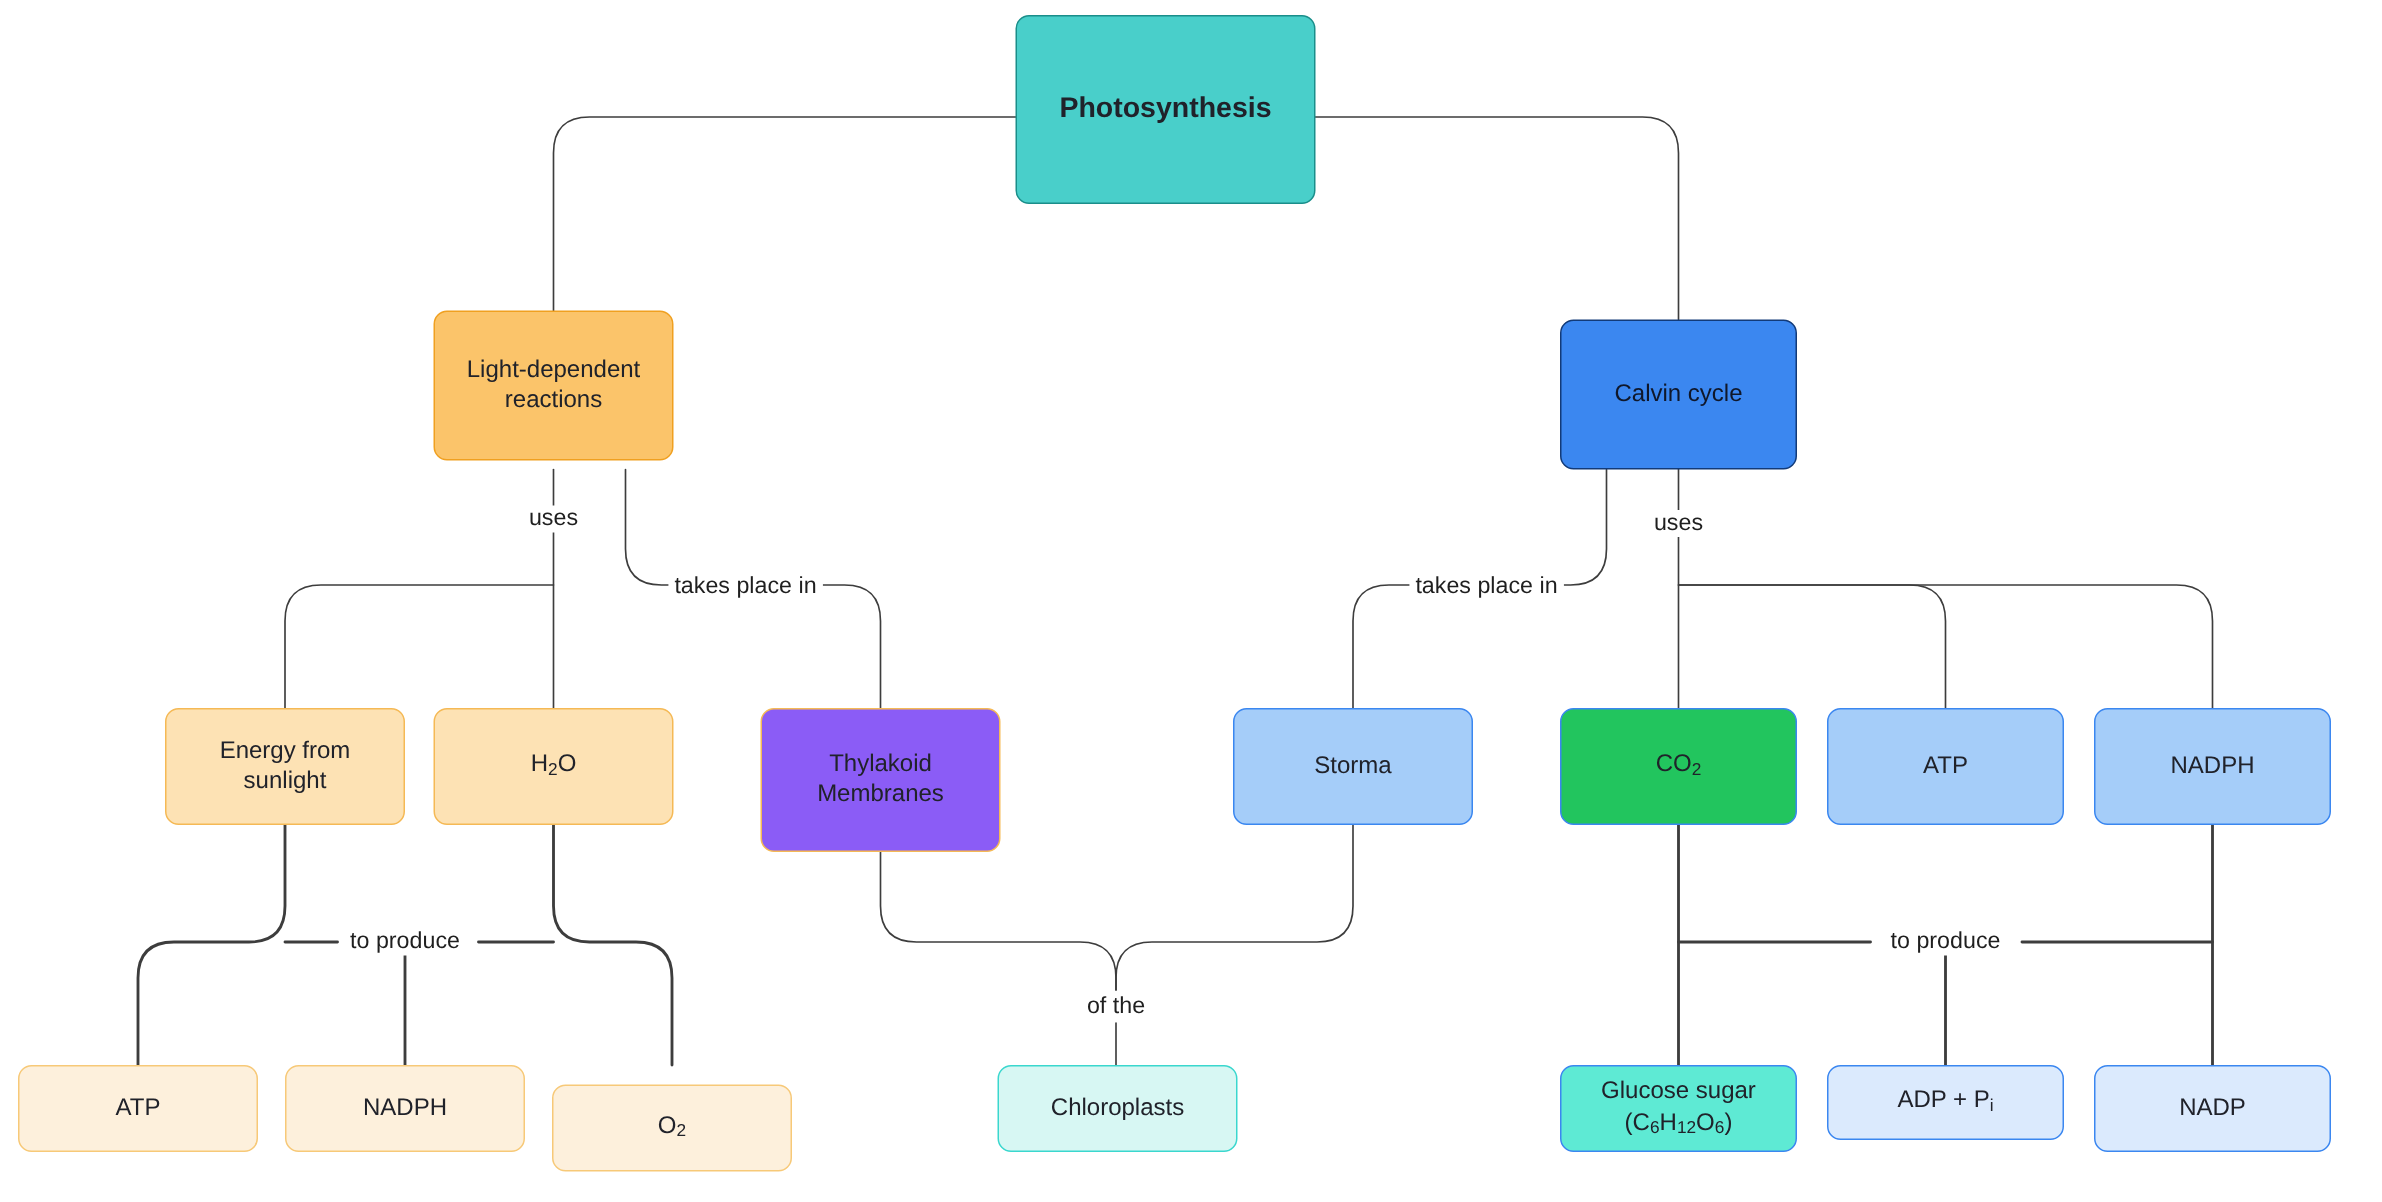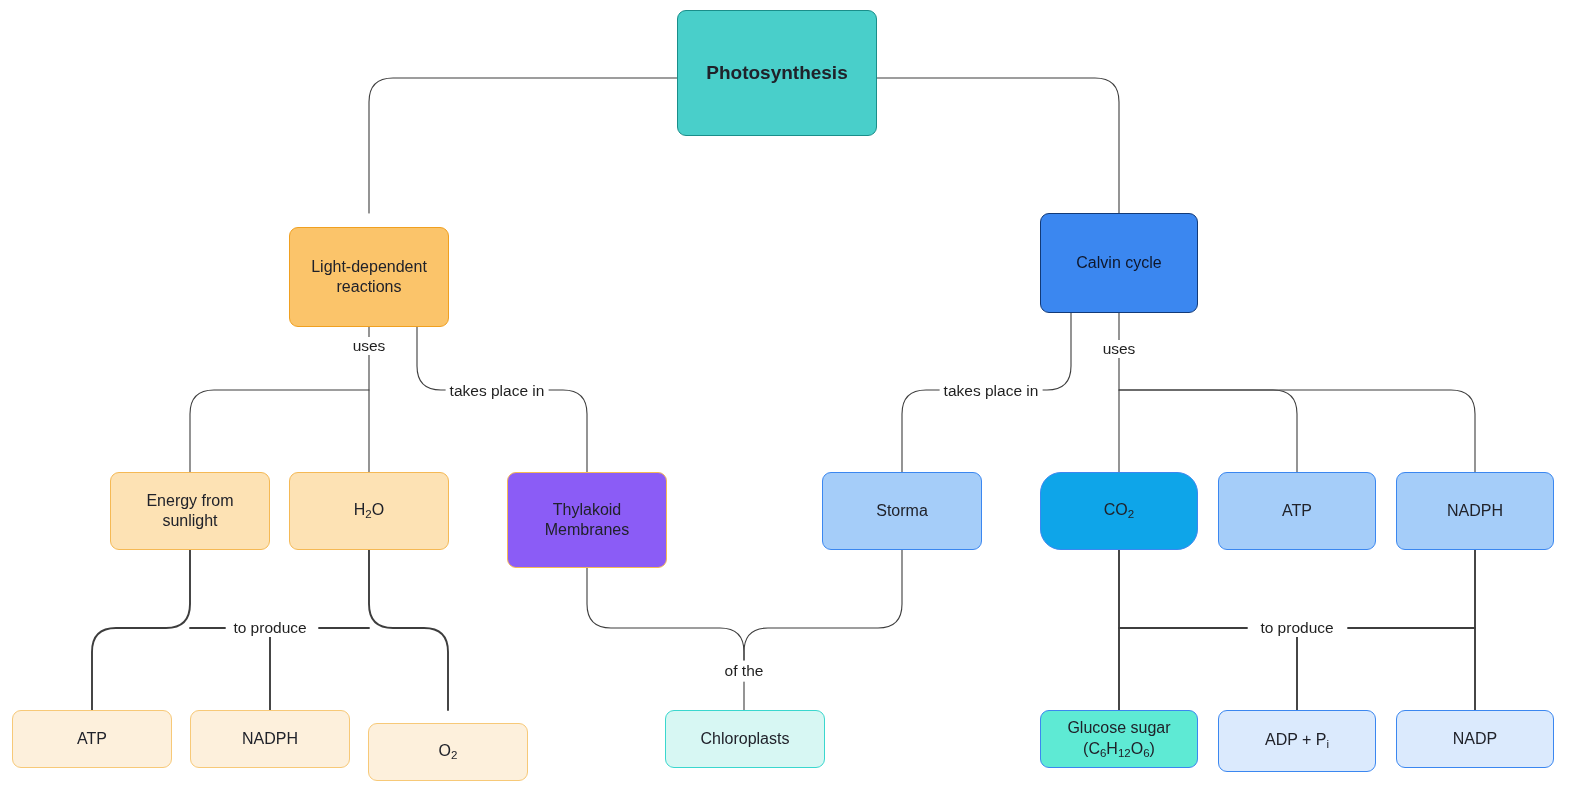--- a/index.html
+++ b/index.html
@@ -116,42 +116,42 @@
         <path d="M 1475,550 L 1475,710"></path>
       </g>
 
     </g>
   </svg>
 
   <div id="node-container">
       <div class="node" style="left: 645px; top: 10px; width: 200px; height: 126px; background: rgb(73, 207, 202); border-color: rgb(26, 142, 138); color: rgb(32, 34, 42); font-size: 19px; font-weight: bold; margin-left: 32px;">
         <span class="node-label">Photosynthesis</span>
       </div>
-      <div class="node" style="left: 289px; top: 227px; width: 160px; height: 100px; background: rgb(251, 196, 106); border-color: rgb(240, 160, 32); color: rgb(32, 34, 42); font-size: 16px; font-weight: normal;">
+      <div class="node" style="left: 289px; top: 207px; width: 160px; height: 100px; background: rgb(251, 196, 106); border-color: rgb(240, 160, 32); color: rgb(32, 34, 42); font-size: 16px; font-weight: normal;">
         <span class="node-label">Light-dependent
 reactions</span>
       </div>
       <div class="node" style="left: 1040px; top: 213px; width: 158px; height: 100px; background: rgb(59, 135, 240); border-color: rgb(18, 58, 120); color: #0f172a; font-size: 16px; font-weight: normal;">
         <span class="node-label">Calvin cycle</span>
       </div>
       <div class="node" style="left: 110px; top: 472px; width: 160px; height: 78px; background: rgb(253, 226, 180); border-color: rgb(245, 185, 85); color: rgb(32, 34, 42); font-size: 16px; font-weight: normal;">
         <span class="node-label">Energy from
 sunlight</span>
       </div>
       <div class="node" style="left: 289px; top: 472px; width: 160px; height: 78px; background: rgb(253, 226, 180); border-color: rgb(245, 185, 85); color: rgb(32, 34, 42); font-size: 16px; font-weight: normal;">
         <span class="node-label">H<sub>2</sub>O</span>
       </div>
       <div class="node" style="left: 507px; top: 472px; width: 160px; height: 96px; background: #8b5cf6; border-color: rgb(245, 185, 85); color: rgb(32, 34, 42); font-size: 16px; font-weight: normal;">
         <span class="node-label">Thylakoid
 Membranes</span>
       </div>
       <div class="node" style="left: 822px; top: 472px; width: 160px; height: 78px; background: rgb(165, 205, 249); border-color: rgb(59, 135, 240); color: rgb(32, 34, 42); font-size: 16px; font-weight: normal;">
         <span class="node-label">Storma</span>
       </div>
-      <div class="node" style="left: 1040px; top: 472px; width: 158px; height: 78px; background: #0ea5e9; border-color: rgb(59, 135, 240); color: rgb(32, 34, 42); font-size: 16px; font-weight: normal; border-radius: 21px;">
+      <div class="node" style="left: 1040px; top: 472px; width: 158px; height: 78px; background: #22c55e; border-color: rgb(59, 135, 240); color: rgb(32, 34, 42); font-size: 16px; font-weight: normal;">
         <span class="node-label">CO<sub>2</sub></span>
       </div>
       <div class="node" style="left: 1218px; top: 472px; width: 158px; height: 78px; background: rgb(165, 205, 249); border-color: rgb(59, 135, 240); color: rgb(32, 34, 42); font-size: 16px; font-weight: normal;">
         <span class="node-label">ATP</span>
       </div>
       <div class="node" style="left: 1396px; top: 472px; width: 158px; height: 78px; background: rgb(165, 205, 249); border-color: rgb(59, 135, 240); color: rgb(32, 34, 42); font-size: 16px; font-weight: normal;">
         <span class="node-label">NADPH</span>
       </div>
       <div class="node" style="left: 12px; top: 710px; width: 160px; height: 58px; background: rgb(253, 240, 220); border-color: rgb(247, 201, 120); color: rgb(32, 34, 42); font-size: 16px; font-weight: normal;">
         <span class="node-label">ATP</span>
@@ -161,21 +161,21 @@
       </div>
       <div class="node" style="left: 368px; top: 710px; width: 160px; height: 58px; background: rgb(253, 240, 220); border-color: rgb(247, 201, 120); color: rgb(32, 34, 42); font-size: 16px; font-weight: normal; margin-top: 13px;">
         <span class="node-label">O<sub>2</sub></span>
       </div>
       <div class="node" style="left: 665px; top: 710px; width: 160px; height: 58px; background: rgb(215, 247, 243); border-color: rgb(58, 215, 206); color: rgb(32, 34, 42); font-size: 16px; font-weight: normal;">
         <span class="node-label">Chloroplasts</span>
       </div>
       <div class="node" style="left: 1040px; top: 710px; width: 158px; height: 58px; background: #5eead4; border-color: rgb(59, 135, 240); color: rgb(32, 34, 42); font-size: 16px; font-weight: normal;">
         <span class="node-label">Glucose sugar<br>(C<sub>6</sub>H<sub>12</sub>O<sub>6</sub>)</span>
       </div>
-      <div class="node" style="left: 1218px; top: 710px; width: 158px; height: 62px; background: rgb(219, 234, 253); border-color: rgb(59, 135, 240); color: rgb(32, 34, 42); font-size: 16px; font-weight: normal;">
+      <div class="node" style="left: 1218px; top: 710px; width: 158px; height: 50px; background: rgb(219, 234, 253); border-color: rgb(59, 135, 240); color: rgb(32, 34, 42); font-size: 16px; font-weight: normal;">
         <span class="node-label">ADP + P<sub>i</sub></span>
       </div>
       <div class="node" style="left: 1396px; top: 710px; width: 158px; height: 58px; background: rgb(219, 234, 253); border-color: rgb(59, 135, 240); color: rgb(32, 34, 42); font-size: 16px; font-weight: normal;">
         <span class="node-label">NADP</span>
       </div>
     </div>
 
   <div id="edge-label-container">
       <div class="edge-label" style="left: 369px; top: 346px;">uses</div>
       <div class="edge-label" style="left: 497px; top: 391px;">takes place in</div>

